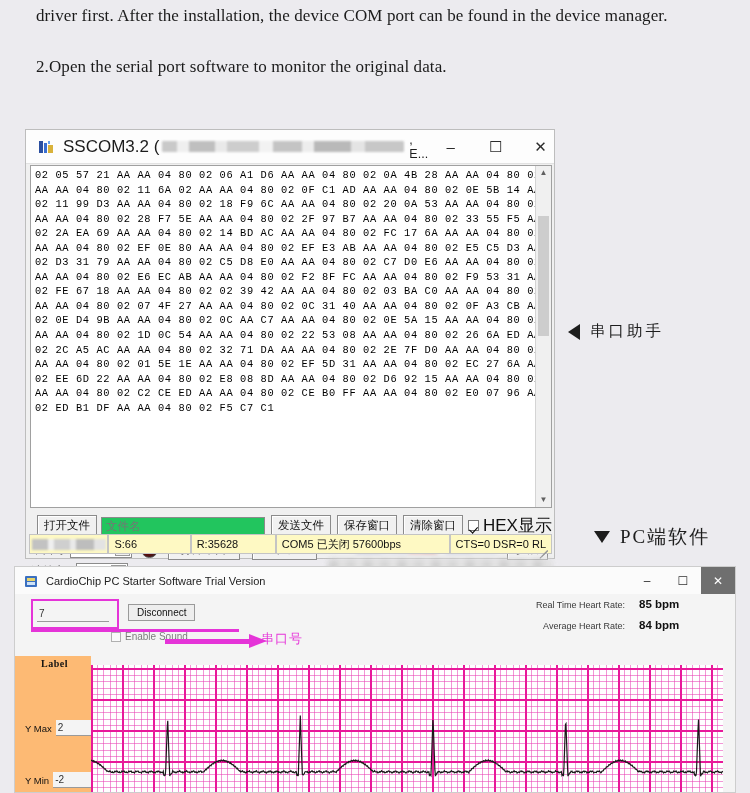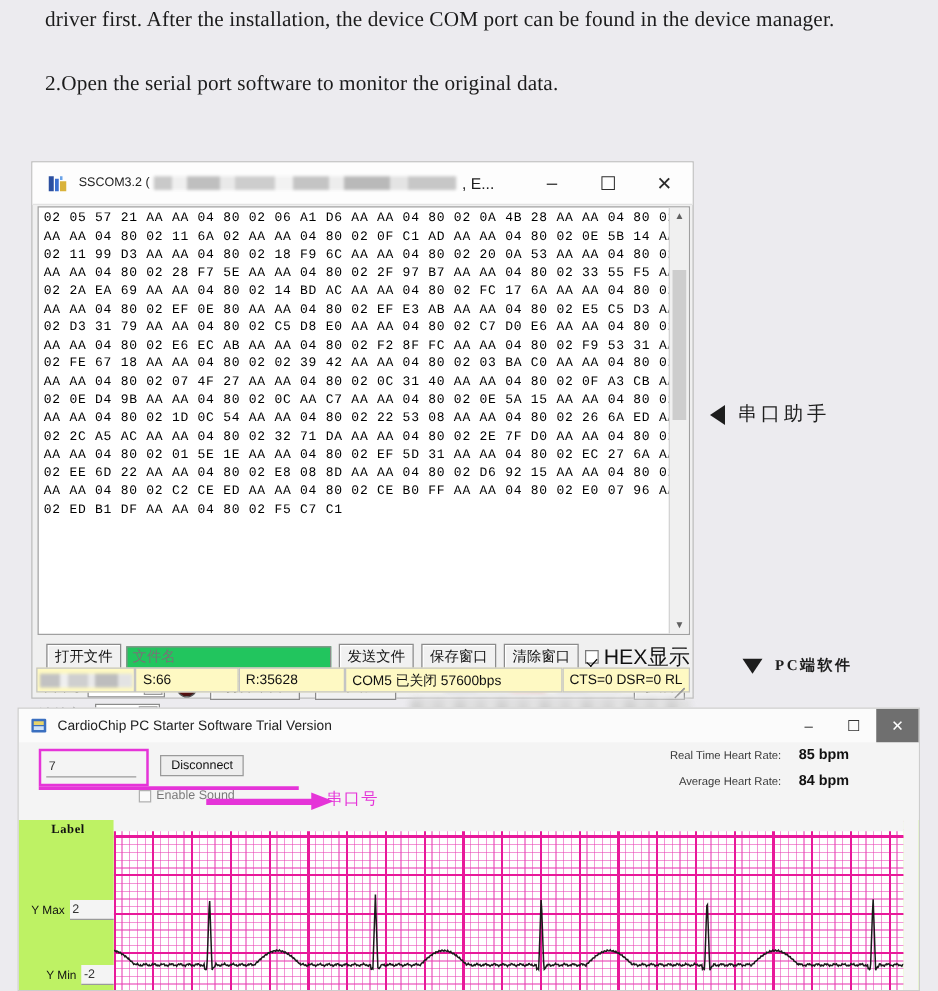--- a/index.html
+++ b/index.html
@@ -23,21 +23,21 @@
     position:absolute;left:25px;top:129px;width:530px;height:430px;
     background:#f0f0f0;border:1px solid #bdbdbd;
     box-sizing:border-box;
   }
   #sscom-title{
     height:33px;background:#fdfdfd;display:flex;align-items:center;
     border-bottom:1px solid #e2e2e2;
   }
   #sscom-icon{width:16px;height:16px;margin-left:12px;position:relative;flex:none;}
   #sscom-title-text{
-    margin-left:9px;font-size:10px;color:#1c1c1c;white-space:nowrap;
+    margin-left:9px;font-size:17px;color:#1c1c1c;white-space:nowrap;
     font-family:"Liberation Sans",sans-serif;
   }
   .blur-bar{
     height:11px;margin-left:3px;flex:none;border-radius:1px;
     background:linear-gradient(90deg,#c9c9c9 0 6%,#efefef 6% 11%,#bfbfbf 11% 22%,
       #e9e9e9 22% 27%,#cdcdcd 27% 40%,#f2f2f2 40% 46%,#c4c4c4 46% 58%,
       #ededed 58% 63%,#b9b9b9 63% 78%,#e4e4e4 78% 84%,#c7c7c7 84% 100%);
     filter:blur(1.1px);
   }
   #title-tail{font-size:12.5px;color:#1c1c1c;margin-left:5px;}
@@ -171,21 +171,21 @@
 
   
   .anno{position:absolute;display:flex;align-items:center;color:#1d1d1d;}
   #anno1{left:568px;top:321px;}
   #anno2{left:594px;top:524px;}
   .tri{width:0;height:0;flex:none;}
   .tri-left{border-top:8px solid transparent;border-bottom:8px solid transparent;border-right:12px solid #1d1d1d;}
   .tri-down{border-left:8px solid transparent;border-right:8px solid transparent;border-top:12px solid #1d1d1d;}
   .anno-txt{margin-left:10px;font-size:15.5px;letter-spacing:3px;white-space:nowrap;
             font-family:"Liberation Serif",serif;}
-  #anno2 .anno-txt{font-size:12px;letter-spacing:2px;font-weight:bold;}
+  #anno2 .anno-txt{font-size:19px;letter-spacing:2px;}
 
   
   #cardio{
     position:absolute;left:14px;top:566px;width:722px;height:227px;
     background:#f4f4f4;border:1px solid #cdcdcd;box-sizing:border-box;overflow:hidden;
   }
   #cc-title{height:27px;background:#fbfbfb;display:flex;align-items:center;}
   #cc-icon{width:13px;height:13px;margin-left:10px;flex:none;position:relative;}
   #cc-title-text{margin-left:8px;font-size:11px;color:#222;white-space:nowrap;}
   #cc-title .spacer{flex:1;}
@@ -222,27 +222,27 @@
              letter-spacing:1px;font-family:"Liberation Serif",serif;}
   #pinkline{position:absolute;left:16px;top:35px;width:208px;height:3px;background:#e534d8;}
 
   #stats{position:absolute;right:14px;top:4px;width:225px;}
   .statrow{display:flex;align-items:baseline;justify-content:flex-end;height:21px;}
   .statlabel{font-size:9px;color:#3a3a3a;text-align:right;white-space:nowrap;}
   .statval{font-size:11.5px;font-weight:bold;color:#111;width:82px;text-align:left;
            margin-left:14px;white-space:nowrap;}
 
   
-  #ecg-panel{position:absolute;left:0;top:62px;right:0;bottom:0;background:#bef264;}
+  #ecg-panel{position:absolute;left:0;top:62px;right:0;bottom:0;background:#fdba74;}
   #ecg-left{position:absolute;left:0;top:0;width:76px;bottom:0;}
   #ecg-label{position:absolute;left:26px;top:2px;font-size:10px;font-weight:bold;color:#111;
              font-family:"Liberation Serif",serif;letter-spacing:.5px;}
   .yrow{position:absolute;left:10px;display:flex;align-items:center;}
   #yrow-max{top:64px;}
-  #yrow-min{top:116px;margin-left:12px;}
+  #yrow-min{top:116px;}
   .ylbl{font-size:9.5px;color:#111;white-space:nowrap;}
   .yinput{
     width:41px;height:16px;margin-left:4px;border:none;border-bottom:1px solid #9a9a9a;
     background:#f4f4f4;font-size:10px;color:#333;padding:0 2px;box-sizing:border-box;
     font-family:"Liberation Sans",sans-serif;
   }
   #ecg-plot{
     position:absolute;left:76px;top:0;right:12px;bottom:0;background:#fff;overflow:hidden;
   }
   #ecg-right-gutter{position:absolute;right:0;top:0;width:12px;bottom:0;background:#f4f4f4;}

